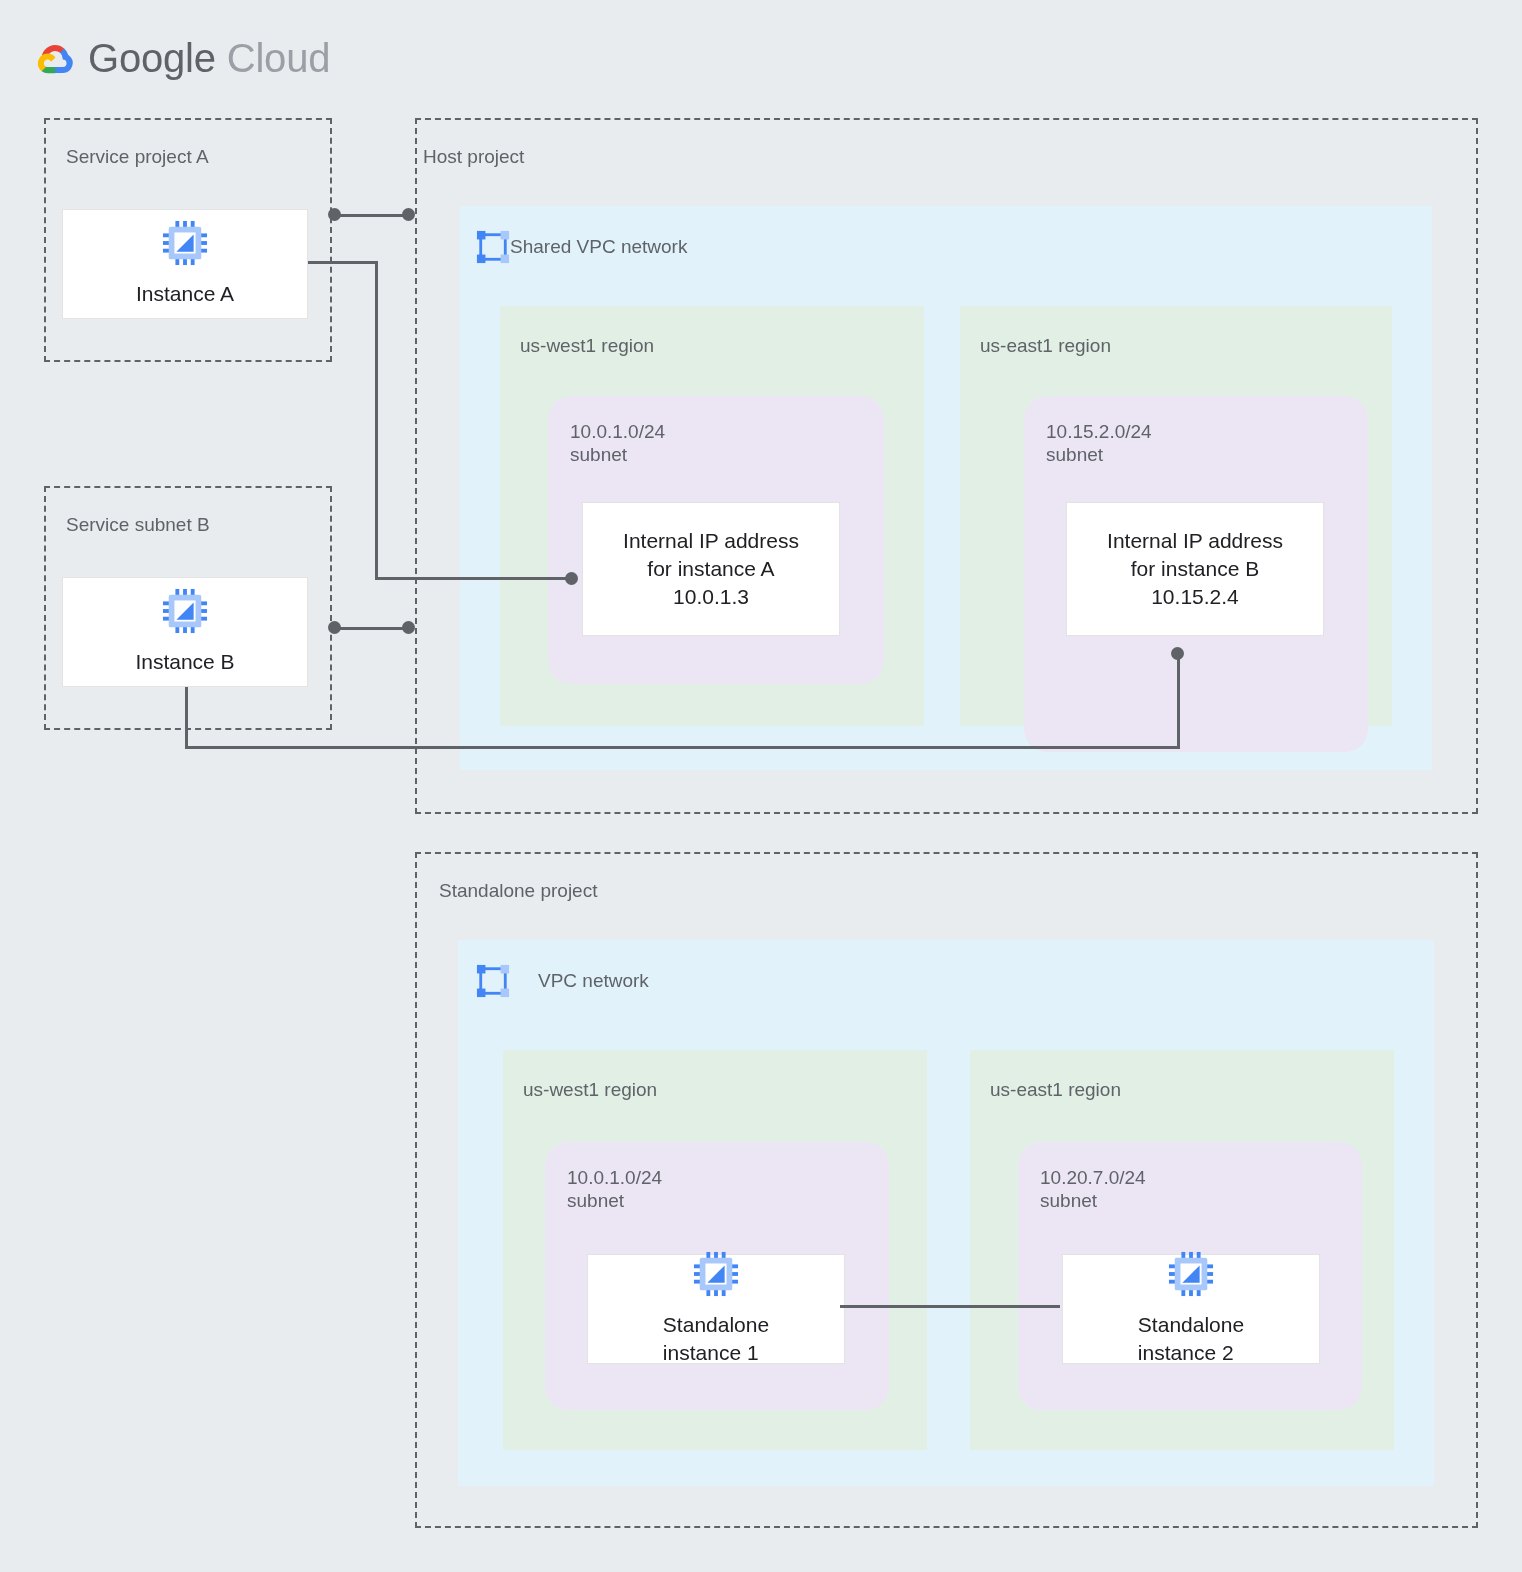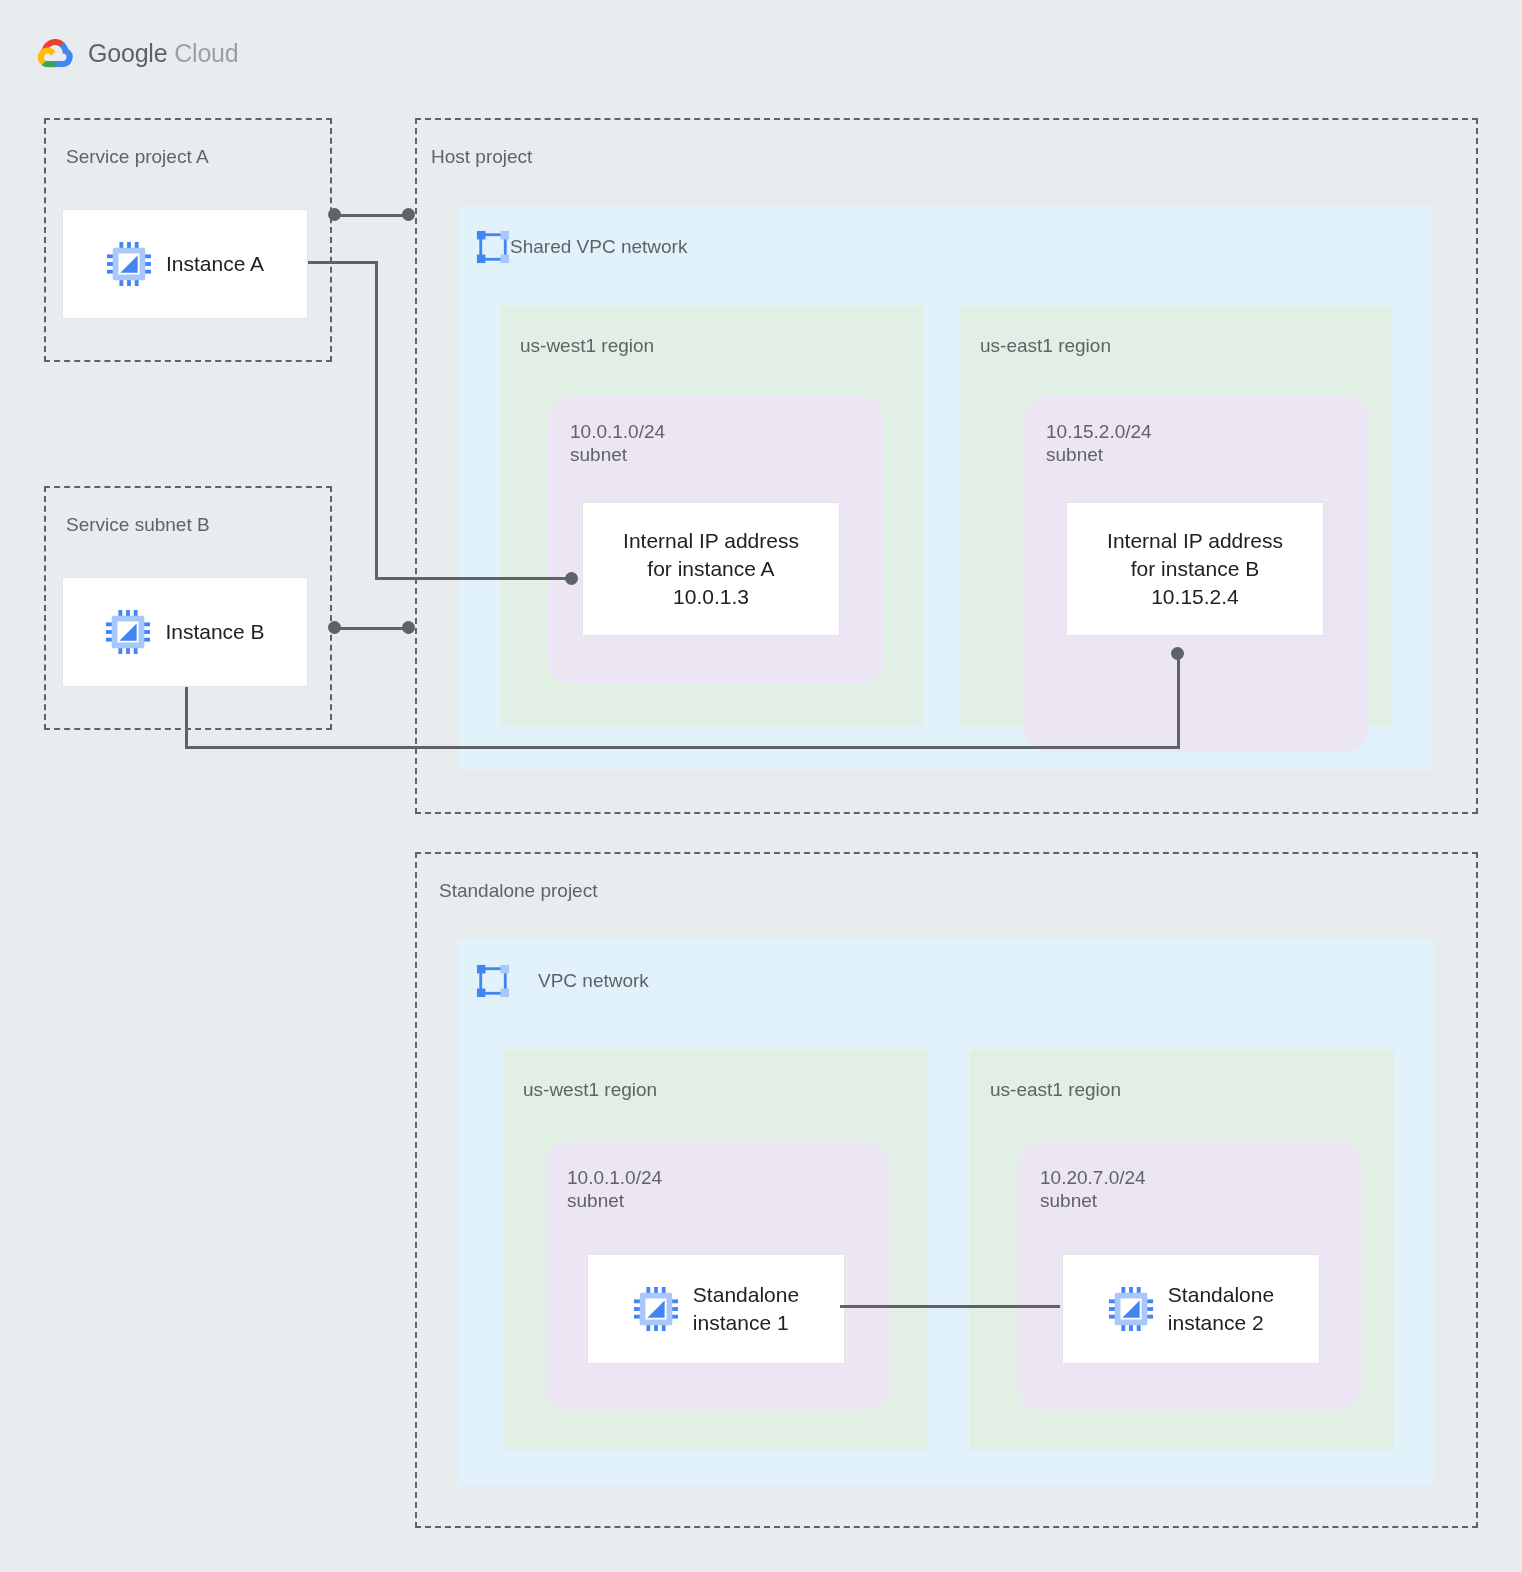--- a/index.html
+++ b/index.html
@@ -20,21 +20,21 @@
   .abs { position: absolute; }
 
   
   .gc-logo {
     left: 34px; top: 36px;
     display: flex;
     align-items: center;
     gap: 12px;
   }
   .gc-wordmark {
-    font-size: 25px;
+    font-size: 40px;
     color: #5f6368;
     letter-spacing: -0.2px;
     white-space: nowrap;
   }
   .gc-wordmark .w2 { color: #9aa0a6; }
 
   
   .project {
     border: 2px dashed #5f6368;
     background: transparent;
@@ -83,20 +83,21 @@
     color: #202124;
     text-align: center;
     line-height: 1.32;
     white-space: pre-line;
   }
   .card-inst {
     display: flex;
     align-items: center;
     gap: 14px;
     padding: 0 10px;
+    flex-direction: column;
   }
   .card-inst .card-text { text-align: left; }
 
   
   .conn {
     background: #5f6368;
     position: absolute;
   }
   .conn-h { height: 3px; }
   .conn-v { width: 3px; }
@@ -176,21 +177,21 @@
         </g>
         <rect x="7" y="7" width="34" height="34" rx="2" fill="#a8c7fa"></rect>
         <rect x="13" y="13" width="22" height="22" fill="#ffffff"></rect>
         <path d="M15 33 L33 15 L33 33 Z" fill="#4285f4"></path>
       </svg>
     </span>
     <span class="card-text">Instance B</span>
   </div>
 
   <div class="abs project" style="left:415px; top:118px; width:1063px; height:696px;">
-    <div class="project-label" style="left:14px; top:26px;">Host project</div>
+    <div class="project-label" style="left:6px; top:26px;">Host project</div>
   </div>
 
   <div class="abs vpc-box" style="left:460px; top:206px; width:972px; height:564px;">
     <div class="abs" style="left:16px; top:24px; display:flex; align-items:center; ">
       <span>
         <svg class="icon" width="34" height="34" viewBox="0 0 36 36">
           <rect x="5" y="5" width="26" height="26" fill="none" stroke="#4285f4" stroke-width="3"></rect>
           <rect x="1" y="1" width="9" height="9" fill="#4285f4"></rect>
           <rect x="26" y="1" width="9" height="9" fill="#a8c7fa"></rect>
           <rect x="1" y="26" width="9" height="9" fill="#4285f4"></rect>

